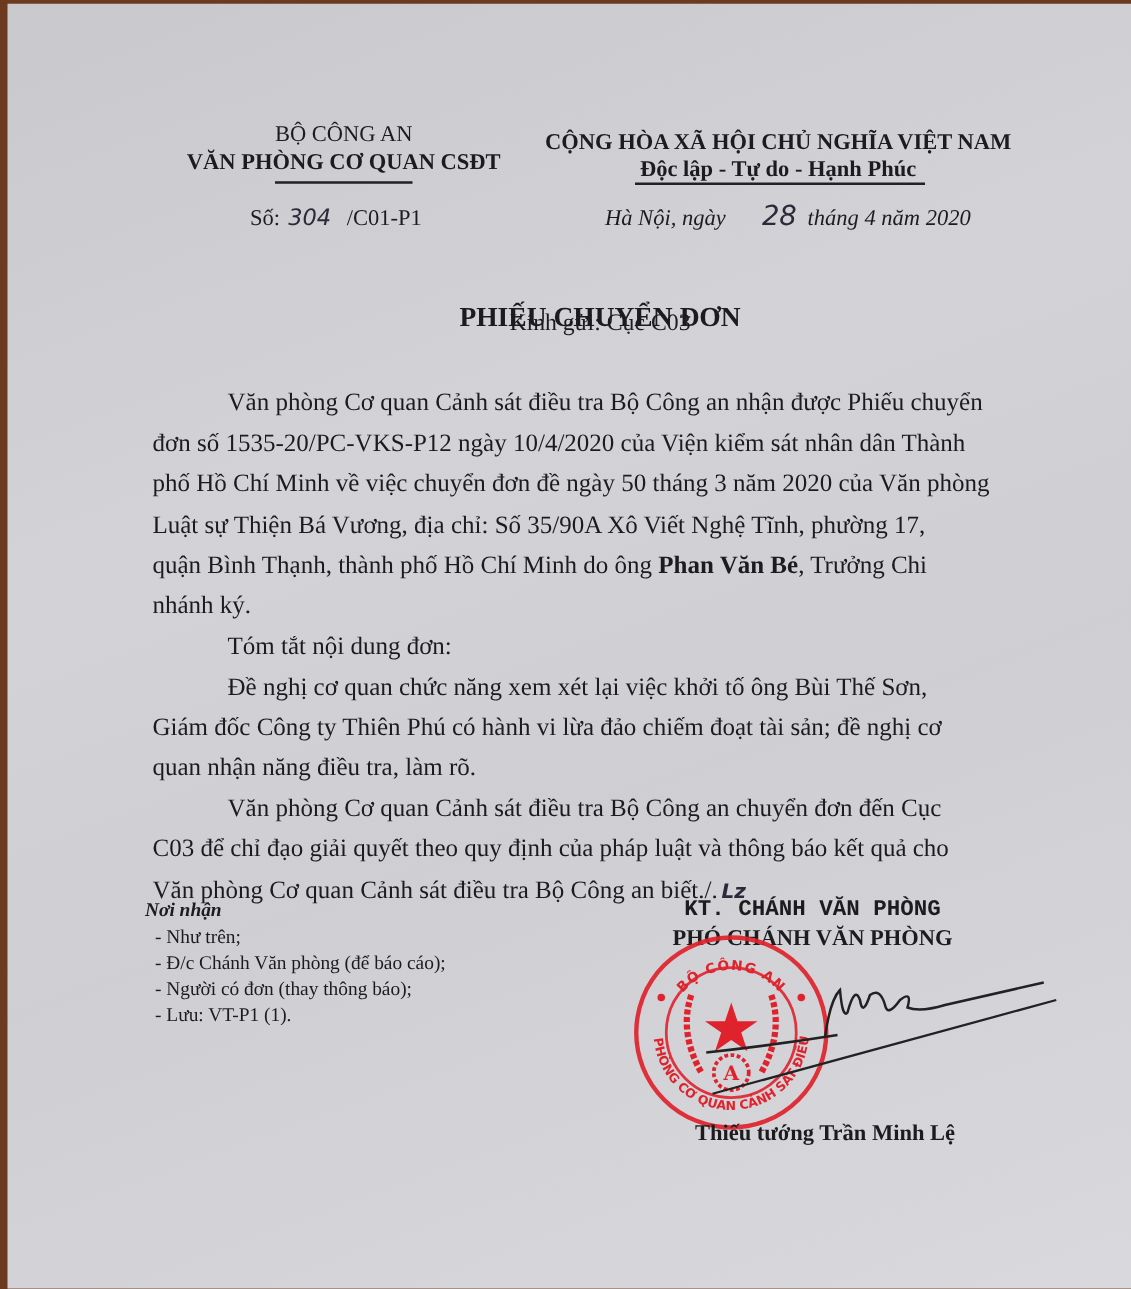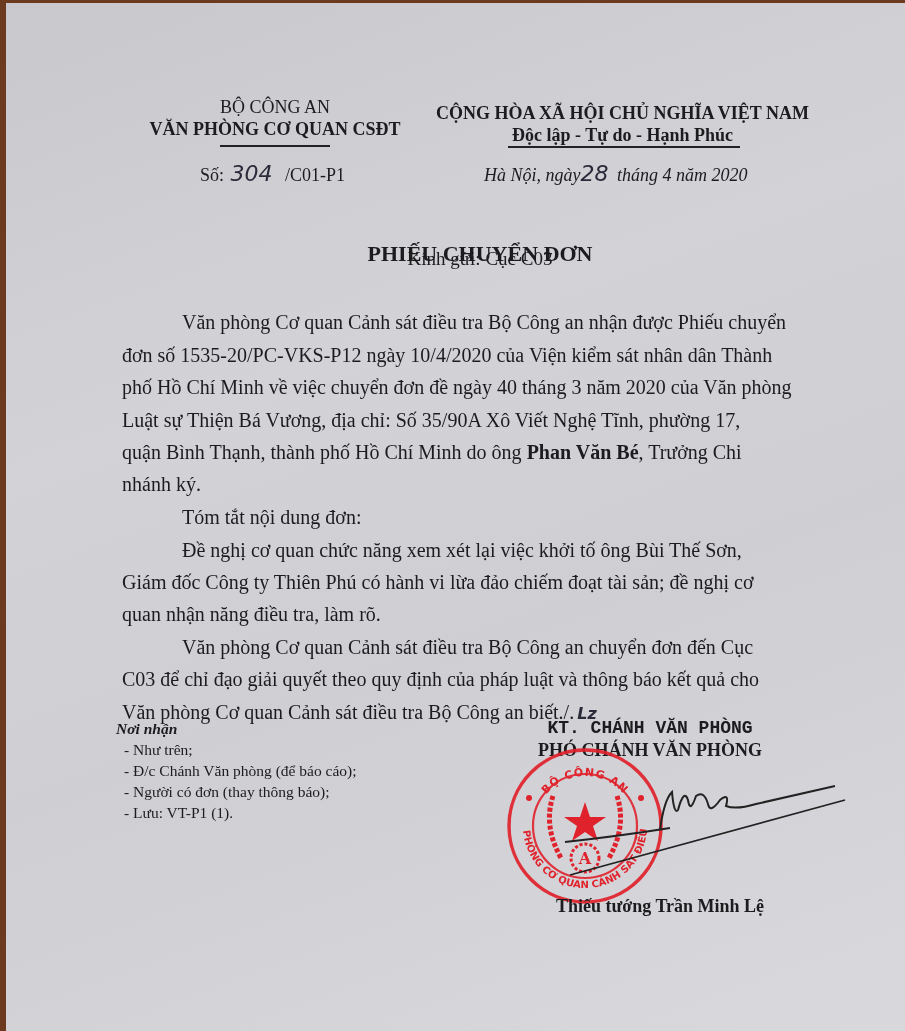--- a/index.html
+++ b/index.html
@@ -14,53 +14,53 @@
     position:absolute; left:6px; top:3px; width:899px; height:1028px;
     background: linear-gradient(160deg, #c9c8cc 0%, #d3d2d6 35%, #cfced2 60%, #d9d8dc 100%);
   }
   .abs { position:absolute; white-space:nowrap; }
   .center { text-align:center; }
   .b { font-weight:bold; }
   .i { font-style:italic; }
   .hdr { font-size:18px; line-height:22px; }
   .uline { position:absolute; height:1.5px; background:#222; }
   .body-line { font-size:20px; line-height:32.5px; position:absolute; left:122px; white-space:nowrap; }
-  .hand { font-family:"DejaVu Sans", sans-serif; font-style:italic; color:#2a2a3a; }
+  .hand { font-family:"DejaVu Sans", sans-serif; font-style:italic; color:#2a2a3a;margin-left:29px; }
   .recip { font-size:15.5px; line-height:21px; }
   .stamp { position:absolute; left:505px; top:746px; width:160px; height:160px; }
   .sig { position:absolute; left:560px; top:770px; width:290px; height:110px; }
 </style>
 </head>
 <body>
 
 <div class="paper"></div>
 
 <div class="abs hdr center" style="left:120px; top:96px; width:310px;">BỘ CÔNG AN</div>
 <div class="abs hdr center b" style="left:120px; top:118px; width:310px;">VĂN PHÒNG CƠ QUAN CSĐT</div>
 <div class="uline" style="left:220px; top:145px; width:110px;"></div>
 <div class="abs hdr" style="left:200px; top:163px;">
   <span>Số:</span>
-  <span class="hand" style="font-size:22px; margin:4px 8px 0 2px;">304</span>
+  <span class="hand" style="font-size:18px; margin:4px 8px 0 2px;">304</span>
   <span>/C01-P1</span>
 </div>
 
 <div class="abs hdr center b" style="left:420px; top:102px; width:405px;">CỘNG HÒA XÃ HỘI CHỦ NGHĨA VIỆT NAM</div>
 <div class="abs hdr center b" style="left:420px; top:124px; width:405px;">Độc lập - Tự do - Hạnh Phúc</div>
 <div class="uline" style="left:508px; top:146px; width:232px;"></div>
 <div class="abs hdr i" style="left:484px; top:163px;">
   <span>Hà Nội, ngày</span><span class="hand" style="font-size:22px; margin-right:4px;">28</span>
   <span>tháng 4 năm 2020</span>
 </div>
 
 <div class="abs center b" style="left:100px; top:209px; width:760px; font-size:22px;margin-top:32px;">PHIẾU CHUYỂN ĐƠN</div>
 <div class="abs center" style="left:100px; top:248px; width:760px; font-size:19px;">Kính gửi: Cục C03</div>
 
 <div class="body-line" style="left:182px; top:306px;">Văn phòng Cơ quan Cảnh sát điều tra Bộ Công an nhận được Phiếu chuyển</div>
 <div class="body-line" style="top:339px;">đơn số 1535-20/PC-VKS-P12 ngày 10/4/2020 của Viện kiểm sát nhân dân Thành</div>
-<div class="body-line" style="top:371px;">phố Hồ Chí Minh về việc chuyển đơn đề ngày 40 tháng 3 năm 2020 của Văn phòng</div>
+<div class="body-line" style="top:371px;">phố Hồ Chí Minh về việc chuyển đơn đề ngày 50 tháng 3 năm 2020 của Văn phòng</div>
 <div class="body-line" style="top:404px;">Luật sự Thiện Bá Vương, địa chỉ: Số 35/90A Xô Viết Nghệ Tĩnh, phường 17,</div>
 <div class="body-line" style="top:436px;">
   <span>quận Bình Thạnh, thành phố Hồ Chí Minh do ông </span><b>Phan Văn Bé</b><span>, Trưởng Chi</span>
 </div>
 <div class="body-line" style="top:468px;">nhánh ký.</div>
 
 <div class="body-line" style="left:182px; top:501px;">Tóm tắt nội dung đơn:</div>
 <div class="body-line" style="left:182px; top:534px;">Đề nghị cơ quan chức năng xem xét lại việc khởi tố ông Bùi Thế Sơn,</div>
 <div class="body-line" style="top:566px;text-align:center;">Giám đốc Công ty Thiên Phú có hành vi lừa đảo chiếm đoạt tài sản; đề nghị cơ</div>
 <div class="body-line" style="top:598px;">quan nhận năng điều tra, làm rõ.</div>

